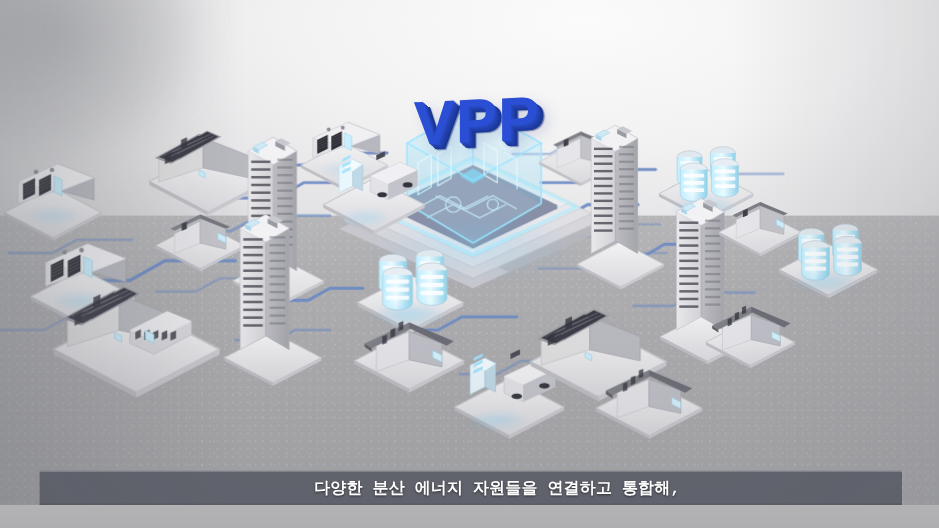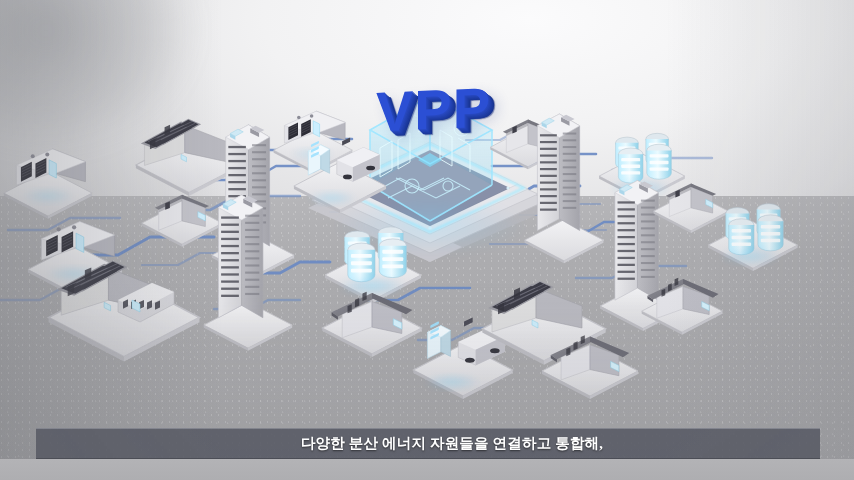--- a/index.html
+++ b/index.html
@@ -66,21 +66,21 @@
     position:absolute; left:36px; top:428px; width:784px; height:31px;
     background:rgba(88,90,100,.88);
     border-top:1px solid rgba(160,162,172,.55);
     border-bottom:1px solid rgba(60,62,70,.55);
     display:flex; align-items:center; justify-content:center;
   }
   #subtitle-text {
     color:#ffffff; font-size:14.5px; font-weight:bold;
     letter-spacing:.2px; white-space:nowrap;
     text-shadow:0 1px 2px rgba(0,0,0,.55);
-    font-family:Liberation Serif, serif;
+    font-family:Liberation Mono, monospace;
     margin-left:48px;
   }
   #bottom-strip {
     position:absolute; left:0; right:0; top:459px; bottom:0;
     background:linear-gradient(to bottom,#b3b3b6,#aeaeb1);
   }
 </style>
 </head>
 <body>
 

